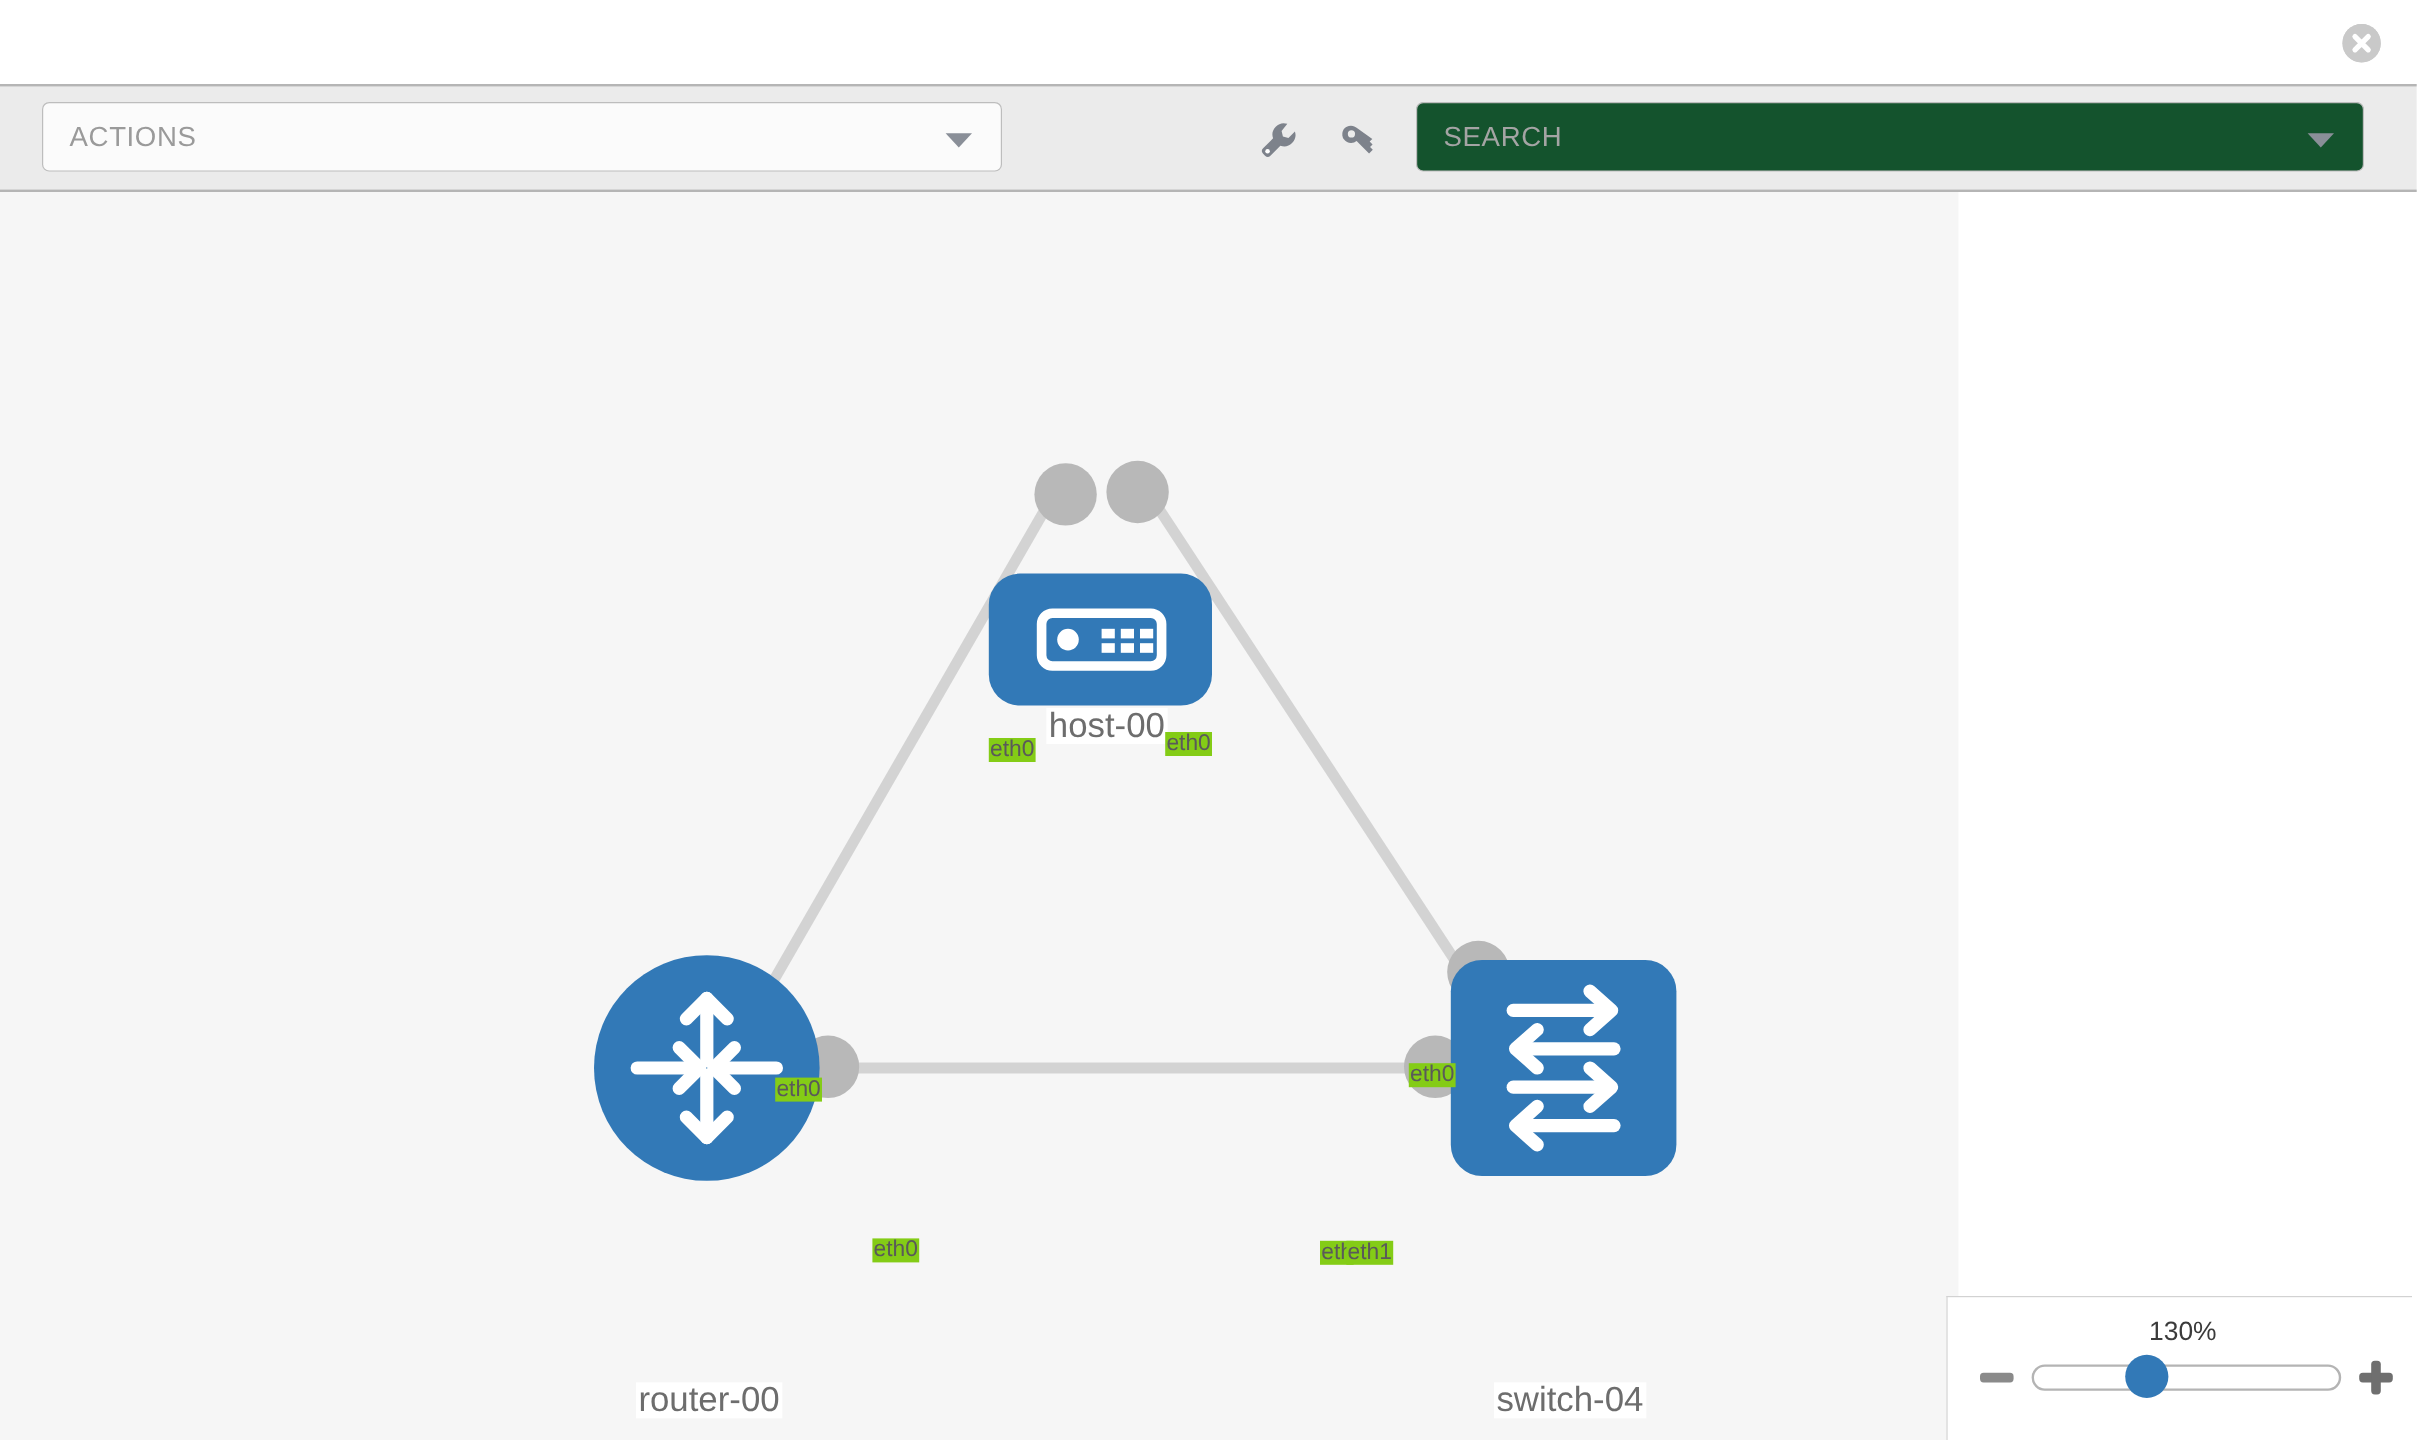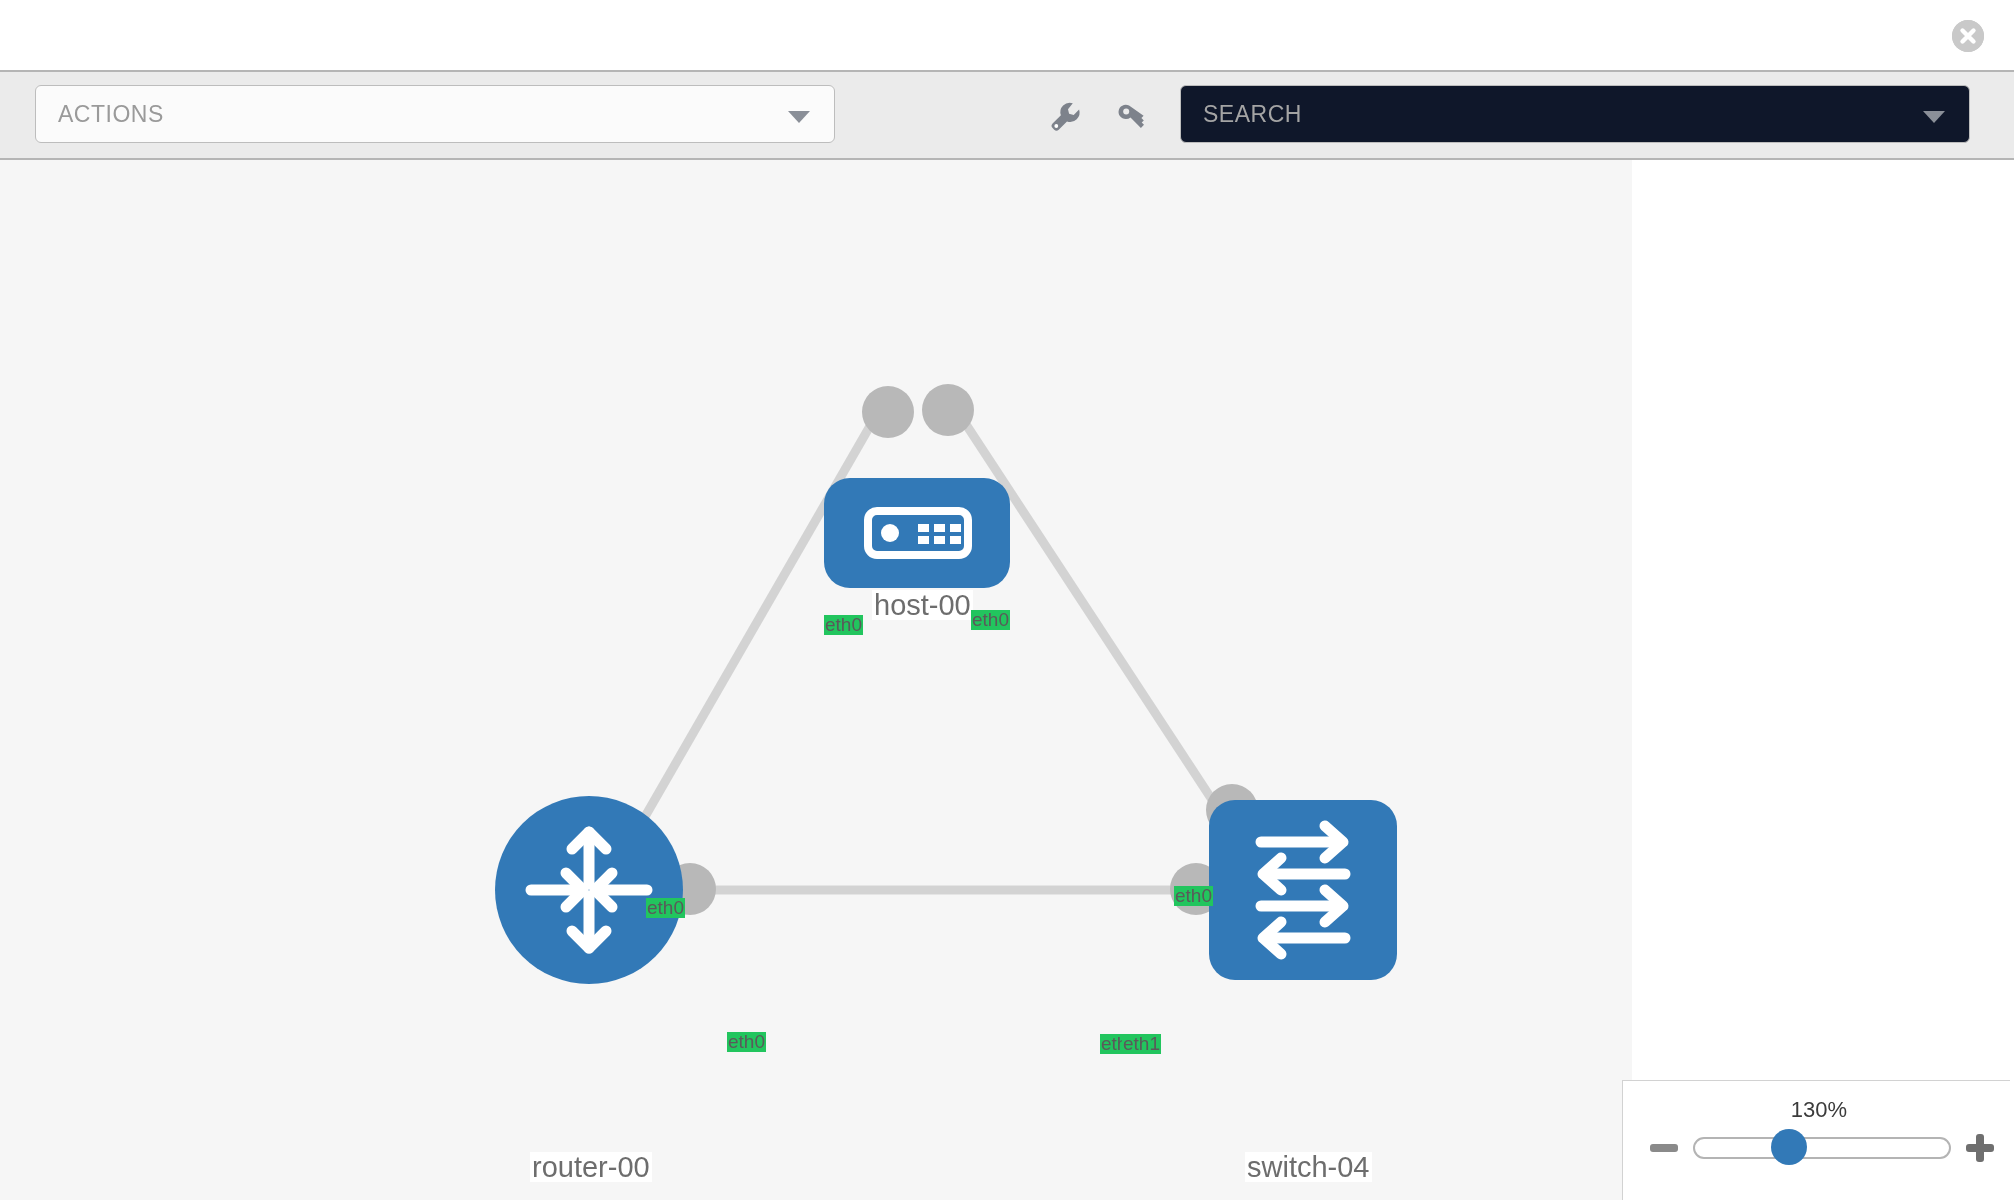--- a/index.html
+++ b/index.html
@@ -96,21 +96,21 @@
   }
   .tool-icon.wrench { left: 1045px; }
   .tool-icon.key { left: 1113px; }
 
   .search-box {
     position: absolute;
     left: 1180px;
     top: 13px;
     width: 790px;
     height: 58px;
-    background: #0f172a;
+    background: #14532d;
     border: 1px solid #bdbdbd;
     border-radius: 6px;
     box-sizing: border-box;
     cursor: text;
   }
   .search-box .label {
     position: absolute;
     left: 22px;
     top: 15px;
     font-size: 23px;
@@ -142,21 +142,21 @@
     color: #6d6d6d;
     background: #ffffff;
     white-space: nowrap;
     padding: 0 2px;
     line-height: 1.05;
   }
   .iface-label {
     position: absolute;
     font-size: 19px;
     color: #5a5a5a;
-    background: #22c55e;
+    background: #84cc16;
     white-space: nowrap;
     padding: 0 1px;
     line-height: 1.05;
   }
 
   
   .zoom-widget {
     position: absolute;
     left: 1622px;
     top: 1080px;

